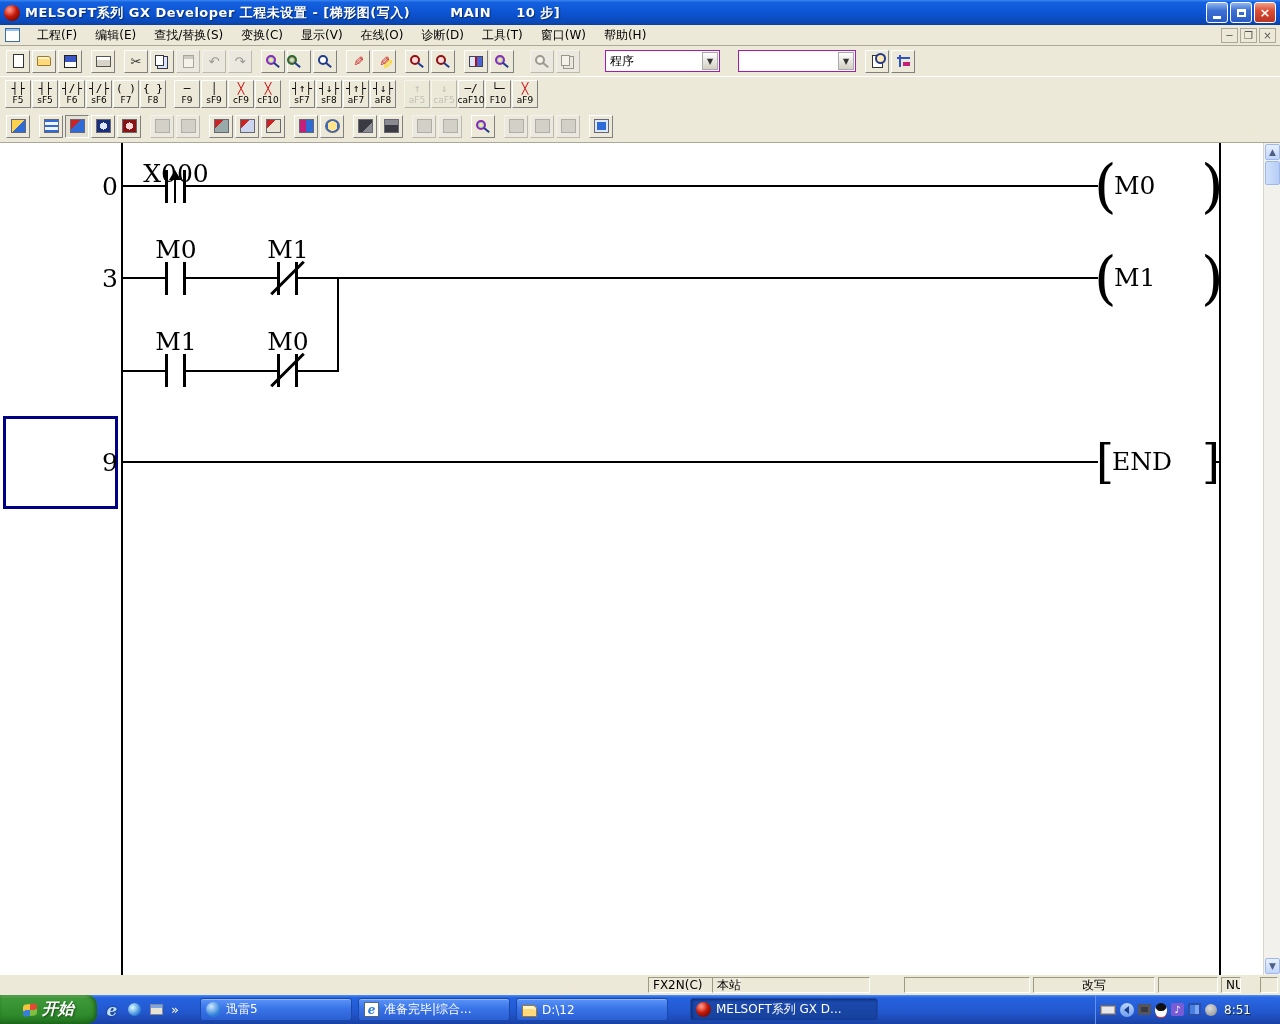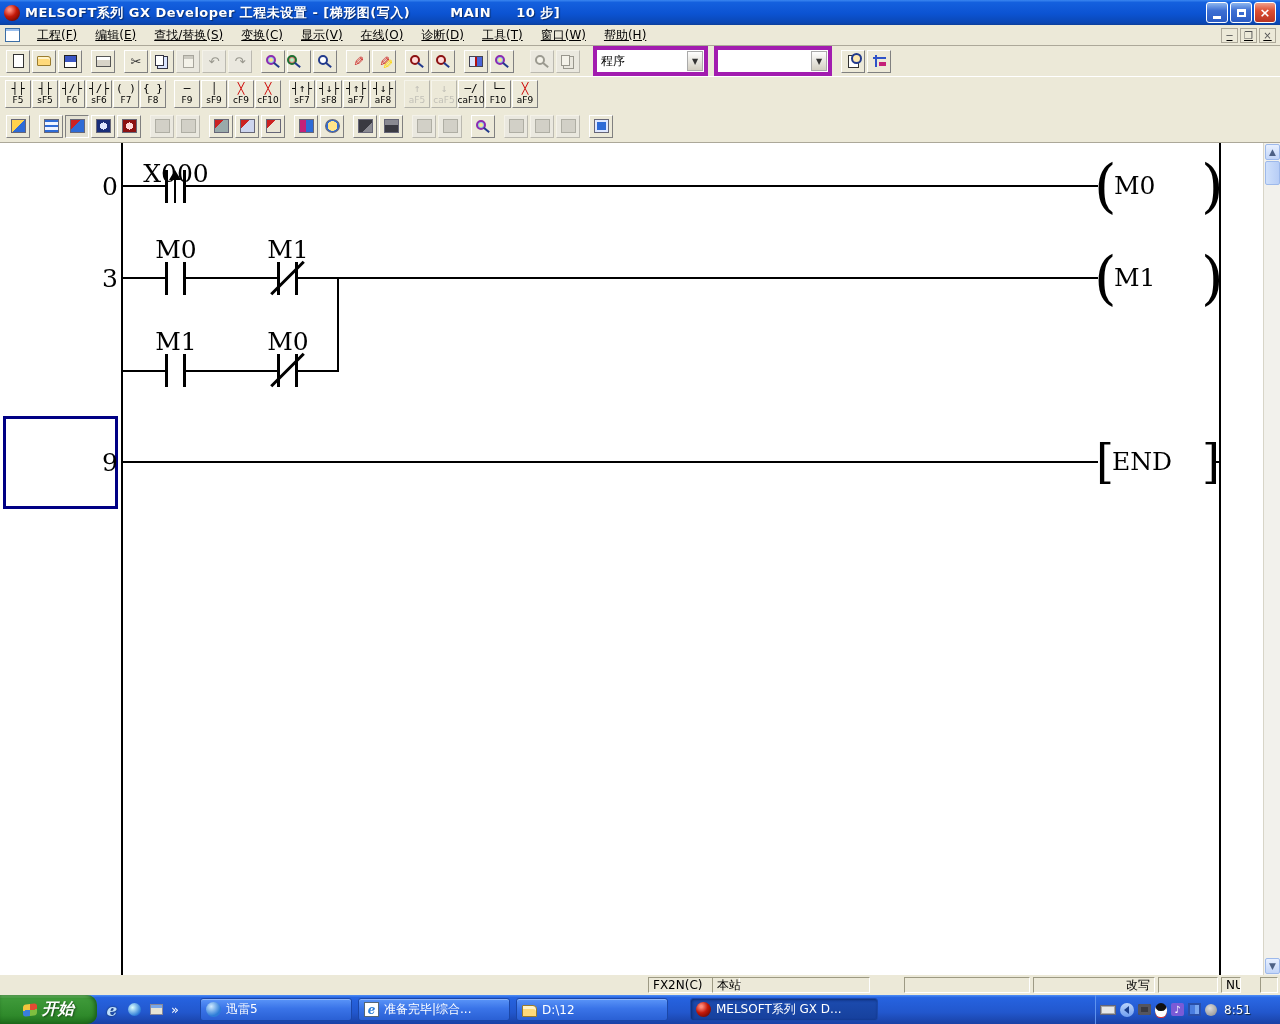--- a/index.html
+++ b/index.html
@@ -15,21 +15,21 @@
     text-shadow:1px 1px 1px #0a2d6b; flex:1; overflow:hidden; }
   .winbtn { width:22px; height:21px; margin-left:2px; border-radius:3px; border:1px solid #fff;
     background:linear-gradient(180deg,#8db7f0,#3d6fd3 40%,#2a5bc4); color:#fff; font-size:12px;
     display:flex; align-items:center; justify-content:center; font-weight:bold; }
   .winbtn.close { background:linear-gradient(180deg,#f0a08c,#dd4f33 40%,#b83422); font-size:13px; }
   .winbtn .minbar { width:8px; height:3px; background:#fff; margin-top:9px; }
   .winbtn .restbox { width:9px; height:8px; border:2px solid #fff; border-top-width:3px; }
 
   
   #menubar { position:absolute; left:0; top:25px; width:1280px; height:21px; background:#ece9d8;
-    border-bottom:1px solid #aca899; display:flex; align-items:center; font-size:12px; color:#000;text-decoration:underline; }
+    border-bottom:1px solid #aca899; display:flex; align-items:center; font-size:12px; color:#000; }
   #doc-icon { width:15px; height:14px; background:#fff; border:1px solid #3b6ea5; margin:0 8px 0 5px;
     box-shadow:inset 0 2px 0 #9cc0ee; }
   .menu-item { padding:2px 9px; white-space:nowrap; }
   #menubar-controls { margin-left:auto; display:flex; margin-right:4px; }
   .childbtn { width:17px; height:15px; border:1px solid #aca899; background:#ece9d8; margin-left:2px;
     color:#555; font-size:10px; display:flex; align-items:center; justify-content:center; }
 
   
   .toolbar { position:absolute; left:0; width:1280px; background:#ece9d8; display:flex; align-items:center; }
   #toolbar1 { top:46px; height:31px; border-bottom:1px solid #fff; }
@@ -136,22 +136,22 @@
   .kb-ic { width:16px; height:10px; background:#e8e8e8; border:1px solid #667; box-shadow:inset 0 0 0 1px #aaa; }
   .chev-ic { width:14px; height:14px; border-radius:50%; background:linear-gradient(180deg,#bcd4fa,#6f9ef0); display:flex; align-items:center; justify-content:center; }
   .chev-ic::after { content:''; width:0; height:0; border-top:4px solid transparent; border-bottom:4px solid transparent; border-right:5px solid #1a3f8f; margin-right:1px; }
   .cam-ic { width:13px; height:11px; background:#3a3a42; border-radius:2px; box-shadow:inset 0 0 0 3px #55555e; }
   .qq-ic { width:12px; height:14px; background:#111; border-radius:50% 50% 45% 45%; box-shadow:inset 0 -6px 0 #fff,0 1px 0 #e33; }
   .note-ic { width:13px; height:13px; background:#7a5bd6; color:#fff; font-size:10px; display:flex; align-items:center; justify-content:center; border-radius:2px; }
   .net-ic { width:13px; height:13px; background:linear-gradient(90deg,#4a7de0 50%,#7aa7f0 50%); box-shadow:inset 0 0 0 2px #2a4fa8; }
   .vol-ic { width:12px; height:12px; border-radius:50%; background:radial-gradient(circle at 40% 35%,#ddd,#888); }
   #clock { color:#fff; font-size:12px; margin-left:7px; text-shadow:1px 1px 1px #123; }
 
-  .combo { height:30px; background:#fff; border:4px solid #a21caf; display:flex; align-items:center; font-size:12px;
-    padding-left:4px; position:relative; margin-left:6px; flex:none; }
+  .combo { height:22px; background:#fff; border:1px solid #a21caf; display:flex; align-items:center; font-size:12px;
+    padding-left:4px; position:relative; margin-left:18px; flex:none; }
   .combo .arrow { position:absolute; right:1px; top:1px; bottom:1px; width:16px; background:linear-gradient(180deg,#fefefe,#d3cfc2);
     border:1px solid #aaa; display:flex; align-items:center; justify-content:center; font-size:8px; color:#333; }
 </style>
 </head>
 <body>
 
 <div id="titlebar">
   <div id="app-icon"></div>
   <div id="title-text">MELSOFT系列 GX Developer 工程未设置 - [梯形图(写入)        MAIN     10 步]</div>
   <div class="winbtn">
@@ -500,21 +500,21 @@
     <div class="sbtn" style="top:1px">▲</div>
     <div id="sthumb"></div>
     <div class="sbtn" style="bottom:1px">▼</div>
   </div>
 </div>
 
 <div id="statusbar">
   <div class="sp" style="left:648px;width:92px">FX2N(C)</div>
   <div class="sp" style="left:712px;width:158px">本站</div>
   <div class="sp" style="left:904px;width:126px"></div>
-  <div class="sp" style="left:1033px;width:122px;text-align:right">改写</div>
+  <div class="sp" style="left:1033px;width:122px;text-align:center">改写</div>
   <div class="sp" style="left:1158px;width:60px"></div>
   <div class="sp" style="left:1221px;width:20px">NUM</div>
   <div class="sp" style="left:1260px;width:18px"></div>
 </div>
 
 <div id="taskbar">
   <div id="startbtn">
     <span id="winflag"></span>
     <span>开始</span>
   </div>

